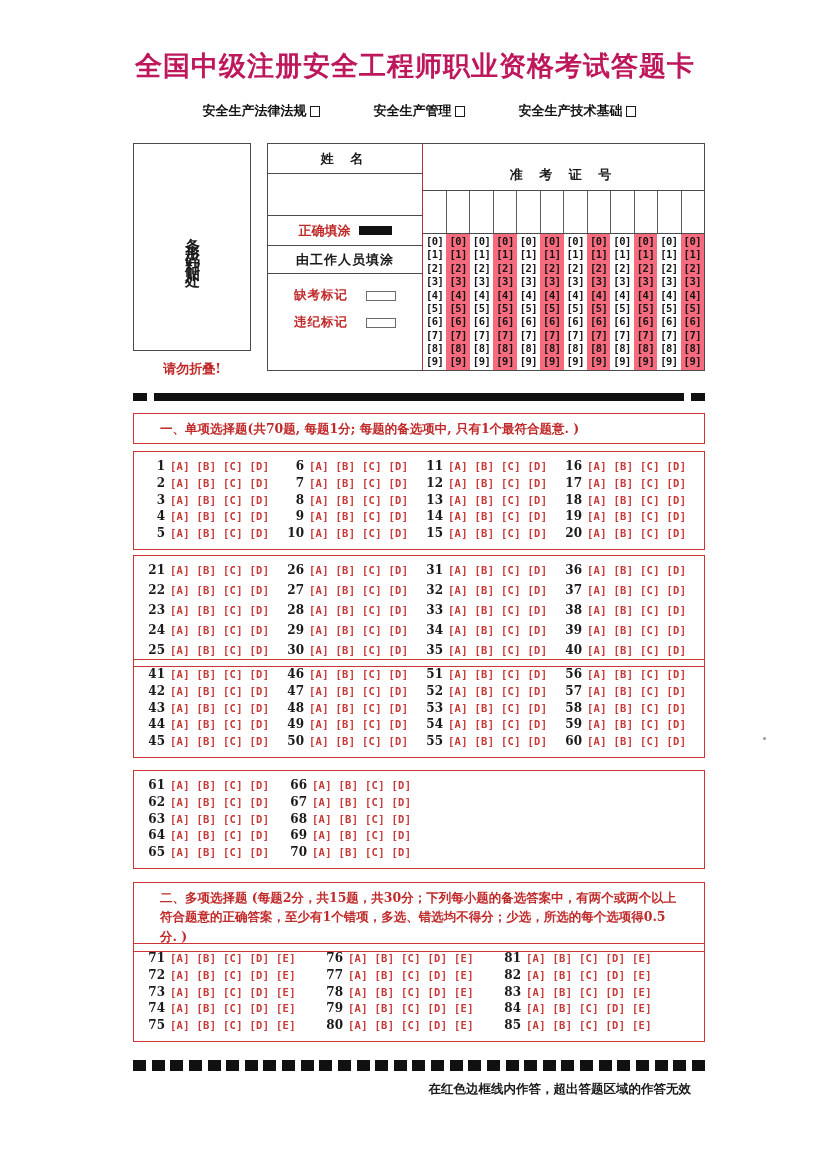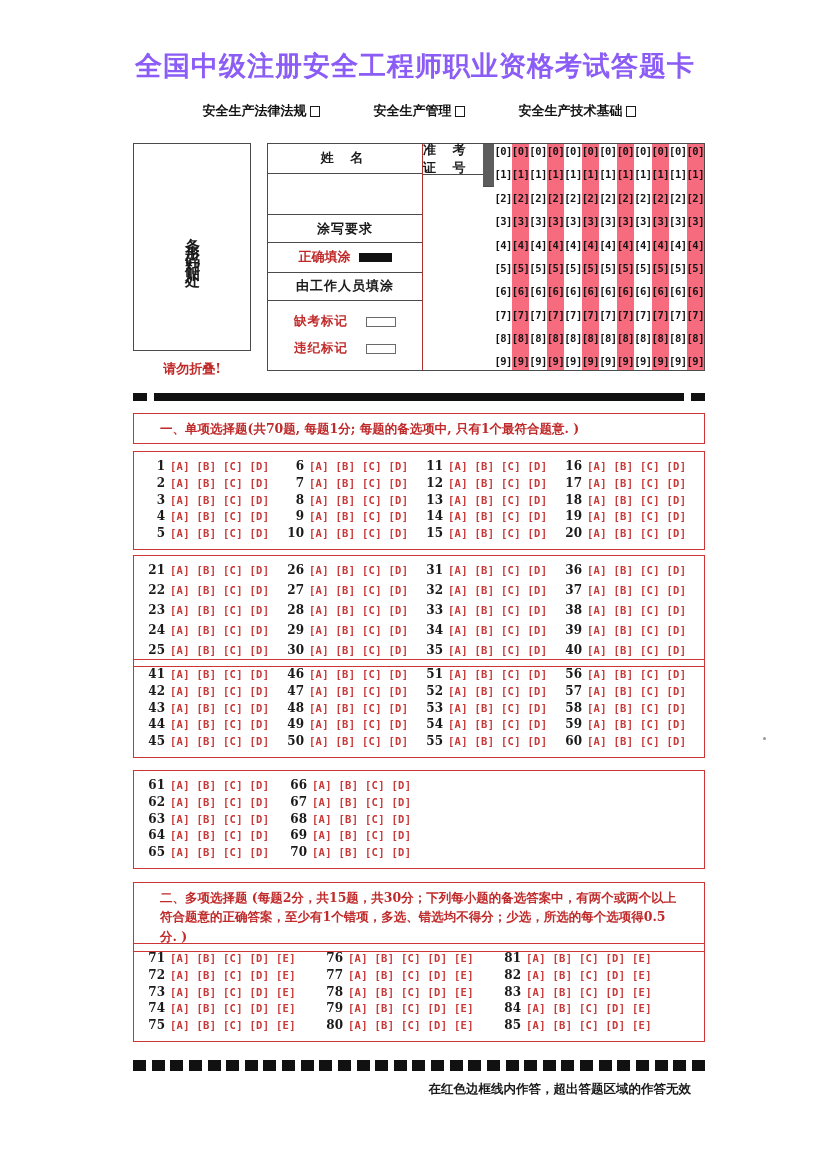--- a/index.html
+++ b/index.html
@@ -16,21 +16,21 @@
     overflow: hidden;
   }
 
   
   .page-title {
     text-align: center;
     font-family: "DejaVu Serif", "Liberation Serif", serif;
     font-weight: bold;
     font-size: 27px;
     letter-spacing: 1px;
-    color: #8b5cf6;
+    color: #be185d;
     margin: 0;
     padding-top: 48px;
   }
   .subject-row {
     display: flex;
     justify-content: center;
     gap: 46px;
     margin-top: 18px;
     font-family: "DejaVu Serif", "Liberation Serif", serif;
     font-weight: bold;
@@ -155,21 +155,22 @@
     width: 30px;
     height: 10px;
     border: 1.4px solid #6a6a6a;
     box-sizing: border-box;
   }
 
   
   .info-right {
     flex: 1;
     display: flex;
-    flex-direction: row;
+    flex-direction: column;
+    margin-top: 16px;
   }
   .exam-head {
     height: 30px;
     border-bottom: 1.3px solid #4b4b4b;
     display: flex;
     align-items: center;
     justify-content: center;
     font-family: "DejaVu Serif", "Liberation Serif", serif;
     font-weight: bold;
     font-size: 13px;
@@ -351,21 +352,20 @@
       <span class="barcode-text">条形码粘贴处</span>
     </div>
     <div class="no-fold">请勿折叠!</div>
   </div>
 
   <div class="info-table">
 
     <div class="info-left">
       <div class="cell cell-name">姓 名</div>
       <div class="cell cell-name-blank"></div>
-      <div class="cell cell-req">涂写要求</div>
       <div class="cell cell-correct">
         <span>正确填涂</span>
         <span class="fill-bar"></span>
       </div>
       <div class="cell cell-staff">由工作人员填涂</div>
       <div class="cell cell-marks">
         <div class="mark-row">
           <span class="mark-label">缺考标记</span>
           <span class="mark-box"></span>
         </div>

